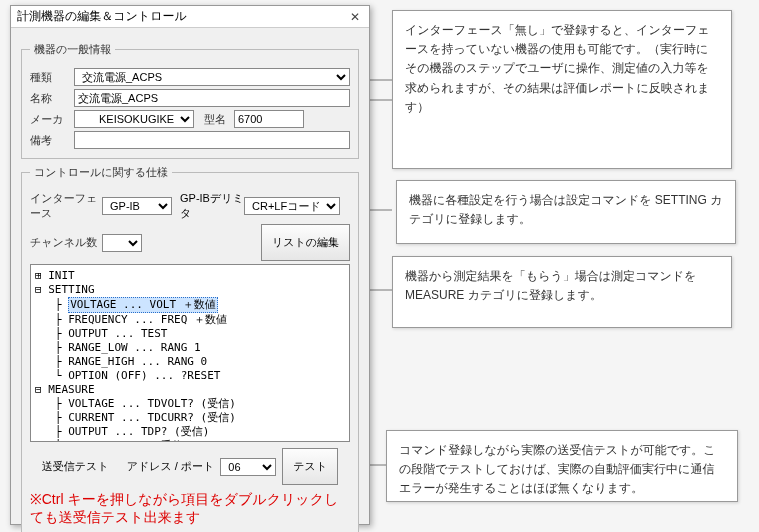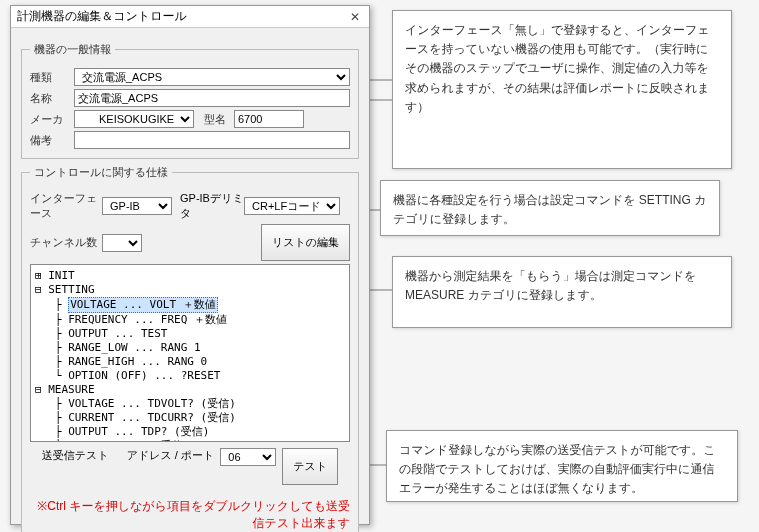--- a/index.html
+++ b/index.html
@@ -95,29 +95,30 @@
   }
   .tree .node { white-space: pre; }
   .tree .selected {
     background: #cce4ff;
     border: 1px dotted #2a6fc9;
     display: inline-block;
     padding: 0 1px;
   }
   .bottom-row {
     display: flex;
+    align-items: center;
     justify-content: center;
     gap: 6px;
     margin-top: 6px;
   }
   .hint {
     color: #d00;
-    font-size: 12px;
-    text-align: right;
-    margin-top: 12px;
+    font-size: 14px;
+    text-align: left;
+    margin-top: 4px;
   }
   .dlg-buttons {
     display: flex;
     justify-content: flex-end;
     gap: 10px;
     padding: 8px 14px 10px 0;
   }
   .dlg-buttons .btn { width: 76px; }
 
   
@@ -126,21 +127,21 @@
     background: #fff;
     border: 1px solid #999;
     padding: 10px 12px;
     font-size: 12px;
     line-height: 1.6;
     color: #333;
     width: 340px;
     box-shadow: 1px 1px 3px rgba(0,0,0,0.15);
   }
   .callout.c1 { left: 392px; top: 10px; height: 159px; }
-  .callout.c2 { left: 380px; top: 180px; height: 56px; width: 340px; }
+  .callout.c2 { left: 396px; top: 180px; height: 64px; width: 340px; }
   .callout.c3 { left: 392px; top: 256px; height: 72px; width: 340px; }
   .callout.c4 { left: 386px; top: 430px; height: 72px; width: 352px; }
 
   svg.connectors {
     position: absolute;
     left: 0; top: 0;
     width: 759px; height: 532px;
     pointer-events: none;
   }
 </style>

